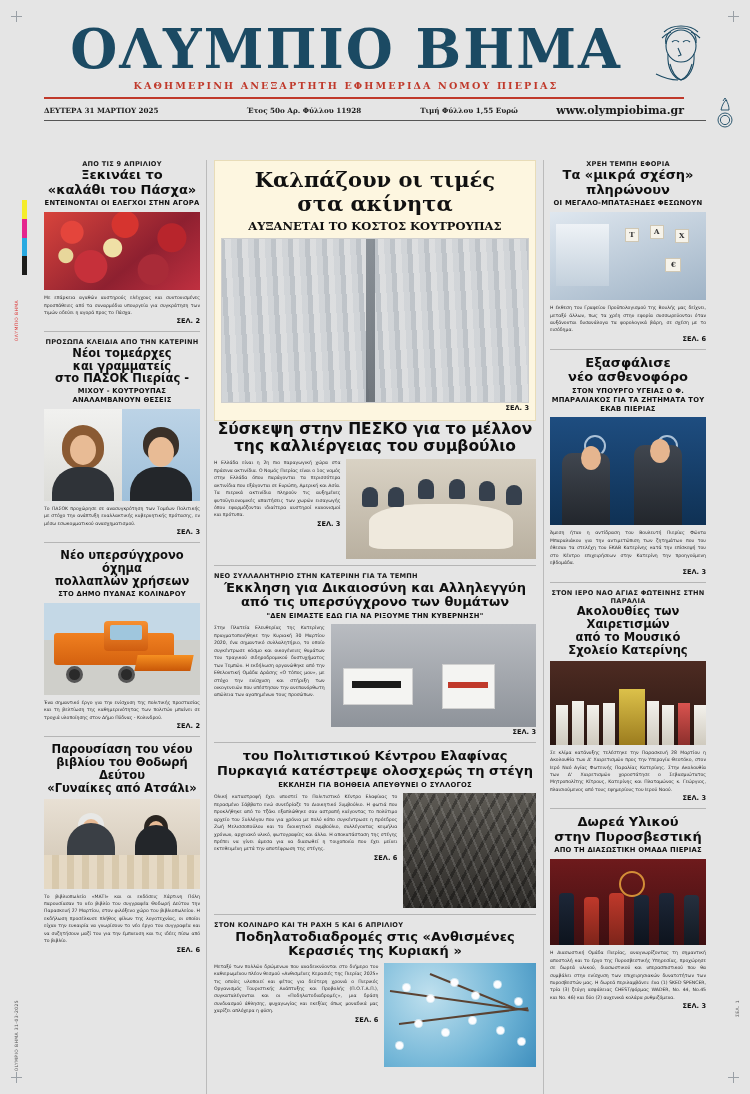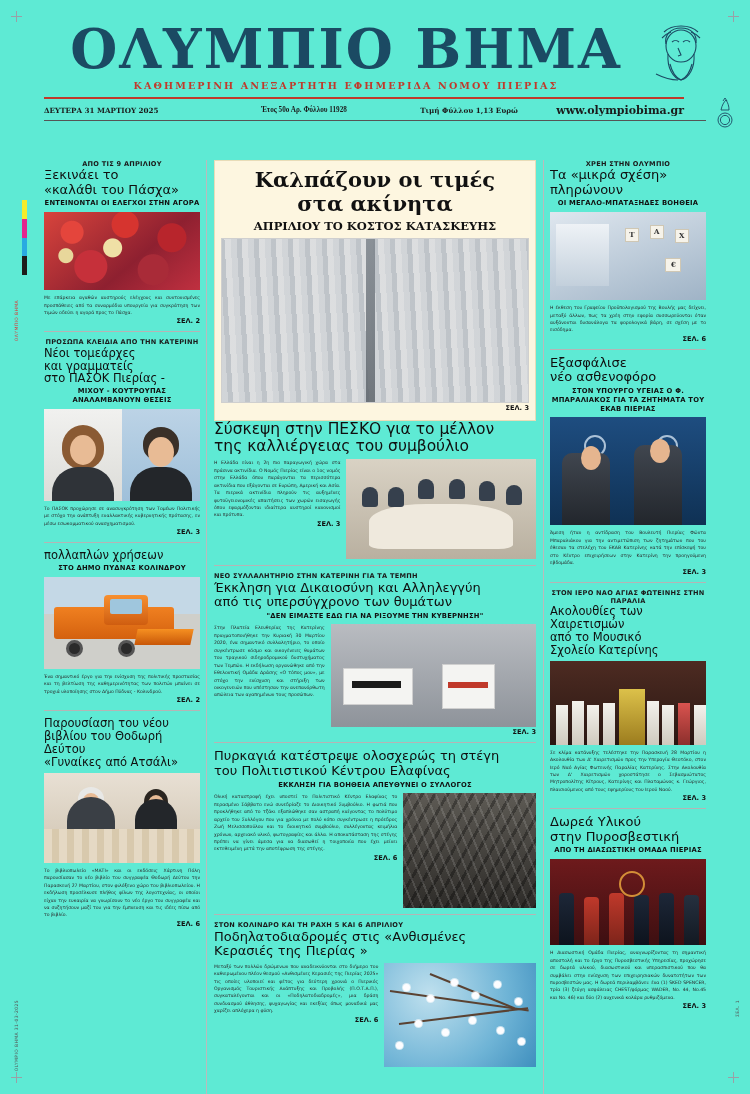--- a/index.html
+++ b/index.html
@@ -2,21 +2,21 @@
 <html><head>
 <meta charset="utf-8">
 <style>
   * { box-sizing: border-box; margin: 0; padding: 0; }
   html, body {
     width: 750px; height: 1094px;
     background: #fbfaf7;
     font-family: "DejaVu Sans", "Liberation Sans", sans-serif;
     overflow: hidden;
   }
-  .page { position: relative; width: 750px; height: 1094px; background: #5eead4; }
+  .page { position: relative; width: 750px; height: 1094px; background: #e5e5e5; }
 
   
   .cropmark { position: absolute; width: 11px; height: 11px; }
   .cropmark::before, .cropmark::after { content: ""; position: absolute; background: #9aa0a6; }
   .cropmark::before { left: 5px; top: 0; width: 1px; height: 11px; }
   .cropmark::after { top: 5px; left: 0; height: 1px; width: 11px; }
   .cm-tl { left: 11px; top: 11px; } .cm-tr { right: 11px; top: 11px; }
   .cm-bl { left: 11px; bottom: 11px; } .cm-br { right: 11px; bottom: 11px; }
 
   
@@ -46,21 +46,21 @@
     font-family: "DejaVu Serif", "Liberation Serif", serif;
   }
   .mast-rule { height: 1.6px; background: #c0392b; margin-top: 6px; width: 640px; }
   .mast-info {
     display: flex; align-items: center; font-size: 7.2px; font-weight: bold;
     color: #1b1b1b; margin-top: 5px; width: 640px;
     font-family: "DejaVu Serif", "Liberation Serif", serif;
   }
   .mast-info .mi { white-space: nowrap; }
   .mi-date { width: 170px; }
-  .mi-issue { width: 180px; text-align: center; font-family: Liberation Serif, serif; }
+  .mi-issue { width: 180px; text-align: center; }
   .mi-price { width: 150px; text-align: center; }
   .mi-web { flex: 1; text-align: right; font-size: 11px; }
   .mast-rule2 { height: 1px; background: #555; margin-top: 3px; width: 662px; }
 
   .zeus { position: absolute; right: 40px; top: 22px; width: 58px; height: 72px; }
   .seal { position: absolute; right: 12px; top: 95px; width: 26px; height: 34px; }
 
   
   .cols { position: absolute; left: 44px; top: 132px; width: 662px; height: 952px; display: flex; gap: 0; margin-top: 28px; }
   .col-left  { width: 163px; }
@@ -69,21 +69,21 @@
   .col-left { border-right: 1px solid #bbb; padding-right: 6px; }
   .col-right { border-left: 1px solid #bbb; padding-left: 6px; }
 
   
   .story { position: relative; }
   .story + .story { border-top: 1px solid #b5b5b5; margin-top: 6px; padding-top: 6px; }
 
   .kicker { font-size: 6.6px; font-weight: bold; color: #1a1a1a;
             letter-spacing: .25px; text-align: center; line-height: 1.25; }
   .kicker.left { text-align: left; }
-  .hl { text-align: left; color: #0f0f0f; line-height: 1.12; font-weight: normal; }
+  .hl { text-align: center; color: #0f0f0f; line-height: 1.12; font-weight: bold; }
   .hl-s  { font-size: 11.5px; }
   .hl-m  { font-size: 13px; }
   .hl-l  { font-size: 15.5px; }
   .subhl { text-align: center; font-size: 6.8px; font-weight: bold; color: #111;
            letter-spacing: .2px; line-height: 1.3; margin-top: 2px; }
   .body-txt { font-size: 4.6px; line-height: 1.62; color: #2a2a2a; text-align: justify;
               margin-top: 4px; }
   .pageref { font-size: 6.6px; font-weight: bold; color: #111; text-align: right; margin-top: 1px; }
 
   
@@ -209,21 +209,21 @@
   <div class="sidetext st-left2">OLYMPIO BHMA 31-03-2025</div>
   <div class="sidetext st-right">ΣΕΛ. 1</div>
 
   <div class="masthead">
     <div class="mast-title">ΟΛΥΜΠΙΟ ΒΗΜΑ</div>
     <div class="mast-sub">ΚΑΘΗΜΕΡΙΝΗ ΑΝΕΞΑΡΤΗΤΗ ΕΦΗΜΕΡΙΔΑ ΝΟΜΟΥ ΠΙΕΡΙΑΣ</div>
     <div class="mast-rule"></div>
     <div class="mast-info">
       <span class="mi mi-date">ΔΕΥΤΕΡΑ 31 ΜΑΡΤΙΟΥ 2025</span>
       <span class="mi mi-issue">Έτος 50ο Αρ. Φύλλου 11928</span>
-      <span class="mi mi-price">Τιμή Φύλλου 1,13 Ευρώ</span>
+      <span class="mi mi-price">Τιμή Φύλλου 1,55 Ευρώ</span>
       <span class="mi mi-web">www.olympiobima.gr</span>
     </div>
     <div class="mast-rule2"></div>
   </div>
 
   <svg class="zeus" viewBox="0 0 58 72">
     <g fill="none" stroke="#1b4a63" stroke-width="1.1">
       <ellipse cx="29" cy="24" rx="15" ry="16"></ellipse>
       <path d="M14 22c-2-9 5-16 15-16s16 6 15 15"></path>
       <path d="M16 32c-1 14 5 24 13 26 8-2 14-12 13-26"></path>
@@ -274,20 +274,21 @@
             <div class="head-shape hs-hair" style="background:#3a3028;width:36px;height:34px;top:18px"></div>
             <div class="head-shape hs-face" style="top:28px"></div>
             <div class="head-shape hs-body" style="background:#23262a"></div>
           </div>
         </div>
         <div class="body-txt">Το ΠΑΣΟΚ προχώρησε σε ανασυγκρότηση των Τομέων Πολιτικής με στόχο την ανάπτυξη εναλλακτικής κυβερνητικής πρότασης, εν μέσω εσωκομματικού ανασχηματισμού.</div>
         <div class="pageref">ΣΕΛ. 3</div>
       </div>
 
       <div class="story">
+        <div class="hl hl-s">Νέο υπερσύγχρονο όχημα</div>
         <div class="hl hl-s">πολλαπλών χρήσεων</div>
         <div class="subhl">ΣΤΟ ΔΗΜΟ ΠΥΔΝΑΣ ΚΟΛΙΝΔΡΟΥ</div>
         <div class="photo ph-truck">
           <div class="truck-body"></div>
             <div class="truck-cab"></div>
           <div class="truck-glass"></div>
             <div class="truck-plow"></div>
           <div class="truck-w" style="left:22px"></div>
             <div class="truck-w" style="left:74px"></div>
         </div>
@@ -312,21 +313,21 @@
         <div class="pageref">ΣΕΛ. 6</div>
       </div>
 
     </div>
 
     <div class="col-mid">
 
       <div class="lead-box">
         <div class="hl-lead">Καλπάζουν οι τιμές</div>
         <div class="hl-lead">στα ακίνητα</div>
-        <div class="sub-lead">ΑΠΡΙΛΙΟΥ ΤΟ ΚΟΣΤΟΣ ΚΑΤΑΣΚΕΥΗΣ</div>
+        <div class="sub-lead">ΑΥΞΑΝΕΤΑΙ ΤΟ ΚΟΣΤΟΣ ΚΟΥΤΡΟΥΠΑΣ</div>
         <div class="photo ph-city"></div>
         <div class="pageref">ΣΕΛ. 3</div>
       </div>
 
       <div class="story">
         <div class="hl hl-l">Σύσκεψη στην ΠΕΣΚΟ για το μέλλον</div>
         <div class="hl hl-l">της καλλιέργειας του συμβούλιο</div>
         <div class="flexrow" style="margin-top:4px">
           <div class="txtside">
             <div class="body-txt" style="margin-top:0">Η Ελλάδα είναι η 2η πιο παραγωγική χώρα στα πράσινα ακτινίδια. Ο Νομός Πιερίας είναι ο 1ος νομός στην Ελλάδα όπου παράγονται τα περισσότερα ακτινίδια που εξάγονται σε Ευρώπη, Αμερική και Ασία. Τα πιερικά ακτινίδια πληρούν τις αυξημένες φυτοϋγειονομικές απαιτήσεις των χωρών εισαγωγής όπου εφαρμόζονται ιδιαίτερα αυστηροί κανονισμοί και πρότυπα.</div>
@@ -359,38 +360,38 @@
             <div class="photo ph-protest" style="margin-top:0">
               <div class="ban b1"></div>
                 <div class="ban b2"></div>
             </div>
             <div class="pageref">ΣΕΛ. 3</div>
           </div>
         </div>
       </div>
 
       <div class="story">
+        <div class="hl hl-m">του Πολιτιστικού Κέντρου Ελαφίνας</div>
         <div class="hl hl-m">Πυρκαγιά κατέστρεψε ολοσχερώς τη στέγη</div>
-        <div class="hl hl-m">του Πολιτιστικού Κέντρου Ελαφίνας</div>
         <div class="subhl">ΕΚΚΛΗΣΗ ΓΙΑ ΒΟΗΘΕΙΑ ΑΠΕΥΘΥΝΕΙ Ο ΣΥΛΛΟΓΟΣ</div>
         <div class="flexrow" style="margin-top:4px">
           <div class="txtside6" style="width:58%;position:relative">
             <div class="body-txt" style="margin-top:0">Ολική καταστροφή έχει υποστεί το Πολιτιστικό Κέντρο Ελαφίνας το περασμένο Σάββατο ενώ συνεδρίαζε το Διοικητικό Συμβούλιο. Η φωτιά που προκλήθηκε από το τζάκι εξαπλώθηκε σαν αστραπή καίγοντας το πολύτιμο αρχείο του Συλλόγου που για χρόνια με πολύ κόπο συγκέντρωσε η πρόεδρος Ζωή Μελισσοπούλου και το διοικητικό συμβούλιο, συλλέγοντας κειμήλια χρόνων, αρχειακό υλικό, φωτογραφίες και άλλα. Η αποκατάσταση της στέγης πρέπει να γίνει άμεσα για να διασωθεί η τοιχοποιία που έχει μείνει εκτεθειμένη μετά την αποτέφρωση της στέγης.</div>
             <div class="pageref">ΣΕΛ. 6</div>
           </div>
           <div class="imgside6" style="width:42%">
             <div class="photo ph-fire" style="margin-top:0"></div>
           </div>
         </div>
       </div>
 
       <div class="story">
         <div class="kicker left">ΣΤΟΝ ΚΟΛΙΝΔΡΟ ΚΑΙ ΤΗ ΡΑΧΗ 5 ΚΑΙ 6 ΑΠΡΙΛΙΟΥ</div>
         <div class="hl hl-m">Ποδηλατοδιαδρομές στις «Ανθισμένες</div>
-        <div class="hl hl-m">Κερασιές της Πιερίας »</div>
+        <div class="hl hl-m">Κερασιές της Κυριακή »</div>
         <div class="flexrow" style="margin-top:4px">
           <div class="txtside6" style="width:52%;position:relative">
             <div class="body-txt" style="margin-top:0">Μεταξύ των πολλών δρώμενων που αναδεικνύονται στο διήμερο του καθιερωμένου πλέον θεσμού «Ανθισμένες Κερασιές της Πιερίας 2025» τις οποίες υλοποιεί και φέτος για δεύτερη χρονιά ο Πιερικός Οργανισμός Τουριστικής Ανάπτυξης και Προβολής (Π.Ο.Τ.Α.Π.), συγκαταλέγονται και οι «Ποδηλατοδιαδρομές», μια δράση συνδυασμού άθλησης, ψυχαγωγίας και εκεξίας όπως μοναδικά μας χαρίζει απλόχερα η φύση.</div>
             <div class="pageref">ΣΕΛ. 6</div>
           </div>
           <div class="imgside6" style="width:48%">
             <div class="photo ph-blossom" style="margin-top:0">
               <div class="br" style="left:4%;top:26%;width:92%;transform:rotate(8deg)"></div>
               <div class="br" style="left:10%;top:58%;width:86%;transform:rotate(-7deg)"></div>
               <div class="br" style="left:30%;top:10%;width:60%;transform:rotate(22deg)"></div>
@@ -408,24 +409,24 @@
                 <div class="fl" style="left:8%;top:76%"></div>
             </div>
           </div>
         </div>
       </div>
     </div>
 
     <div class="col-right">
 
       <div class="story">
-        <div class="kicker">ΧΡΕΗ ΣΤΗΝ ΟΛΥΜΠΙΟ</div>
+        <div class="kicker">ΧΡΕΗ ΤΕΜΠΗ ΕΦΟΡΙΑ</div>
         <div class="hl hl-m">Τα «μικρά σχέση»</div>
         <div class="hl hl-m">πληρώνουν</div>
-        <div class="subhl">ΟΙ ΜΕΓΑΛΟ-ΜΠΑΤΑΞΗΔΕΣ ΒΟΗΘΕΙΑ</div>
+        <div class="subhl">ΟΙ ΜΕΓΑΛΟ-ΜΠΑΤΑΞΗΔΕΣ ΦΕΣΩΝΟΥΝ</div>
         <div class="photo ph-tax">
           <div class="card" style="left:48%;top:18%;width:14px;height:14px">Τ</div>
           <div class="card" style="left:64%;top:15%;width:14px;height:14px">Α</div>
           <div class="card" style="left:80%;top:19%;width:14px;height:14px">Χ</div>
           <div class="card" style="left:74%;top:52%;width:16px;height:14px">€</div>
           <div style="position:absolute;left:4%;top:14%;width:34%;height:70%;background:linear-gradient(180deg,#eef2f6,#c3d0dc)"></div>
         </div>
         <div class="body-txt">Η έκθεση του Γραφείου Προϋπολογισμού της Βουλής μας δείχνει, μεταξύ άλλων, πως τα χρέη στην εφορία συσσωρεύονται όταν αυξάνονται δυσανάλογα τα φορολογικά βάρη, σε σχέση με το εισόδημα.</div>
         <div class="pageref">ΣΕΛ. 6</div>
       </div>

